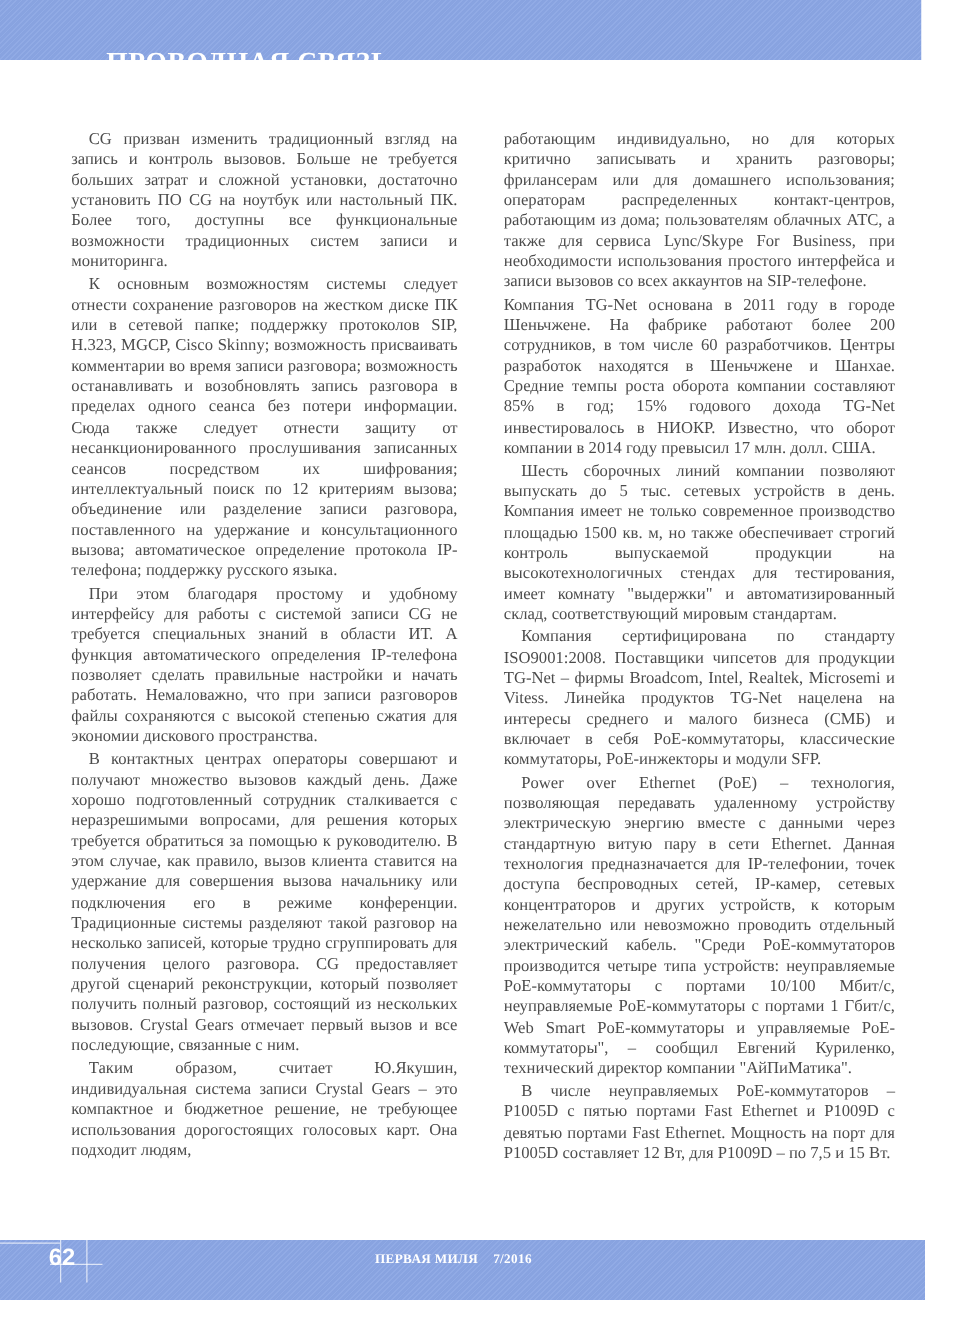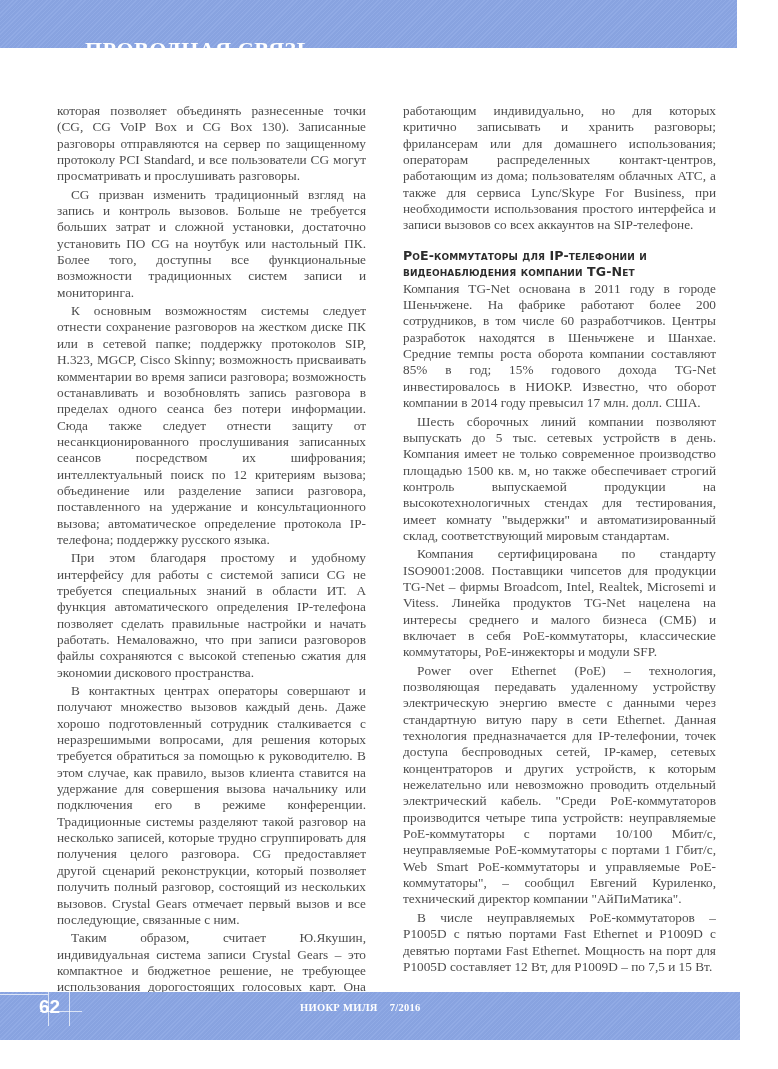--- a/index.html
+++ b/index.html
@@ -117,39 +117,37 @@
       margin-left: 12px;
     }
   </style>
 </head>
 <body>
 
 <div class="header-band"></div>
 <h1 class="section-title">ПРОВОДНАЯ СВЯЗЬ</h1>
 
 <div class="column col-left">
-  <p class="no-indent">которая позволяет объединять разнесенные точки (CG, CG VoIP Box и CG Box 130). Записанные разговоры отправляются на сервер по защищенному протоколу PCI Standard, и все пользователи CG могут просматривать и прослушивать разговоры.</p>
   <p>CG призван изменить традиционный взгляд на запись и контроль вызовов. Больше не требуется больших затрат и сложной установки, достаточно установить ПО CG на ноутбук или настольный ПК. Более того, доступны все функциональные возможности традиционных систем записи и мониторинга.</p>
   <p>К основным возможностям системы следует отнести сохранение разговоров на жестком диске ПК или в сетевой папке; поддержку протоколов SIP, H.323, MGCP, Cisco Skinny; возможность присваивать комментарии во время записи разговора; возможность останавливать и возобновлять запись разговора в пределах одного сеанса без потери информации. Сюда также следует отнести защиту от несанкционированного прослушивания записанных сеансов посредством их шифрования; интеллектуальный поиск по 12 критериям вызова; объединение или разделение записи разговора, поставленного на удержание и консультационного вызова; автоматическое определение протокола IP-телефона; поддержку русского языка.</p>
   <p>При этом благодаря простому и удобному интерфейсу для работы с системой записи CG не требуется специальных знаний в области ИТ. А функция автоматического определения IP-телефона позволяет сделать правильные настройки и начать работать. Немаловажно, что при записи разговоров файлы сохраняются с высокой степенью сжатия для экономии дискового пространства.</p>
   <p>В контактных центрах операторы совершают и получают множество вызовов каждый день. Даже хорошо подготовленный сотрудник сталкивается с неразрешимыми вопросами, для решения которых требуется обратиться за помощью к руководителю. В этом случае, как правило, вызов клиента ставится на удержание для совершения вызова начальнику или подключения его в режиме конференции. Традиционные системы разделяют такой разговор на несколько записей, которые трудно сгруппировать для получения целого разговора. CG предоставляет другой сценарий реконструкции, который позволяет получить полный разговор, состоящий из нескольких вызовов. Crystal Gears отмечает первый вызов и все последующие, связанные с ним.</p>
   <p>Таким образом, считает Ю.Якушин, индивидуальная система записи Crystal Gears – это компактное и бюджетное решение, не требующее использования дорогостоящих голосовых карт. Она подходит людям,</p>
 </div>
 
 <div class="column col-right">
   <p class="no-indent">работающим индивидуально, но для которых критично записывать и хранить разговоры; фрилансерам или для домашнего использования; операторам распределенных контакт-центров, работающим из дома; пользователям облачных АТС, а также для сервиса Lync/Skype For Business, при необходимости использования простого интерфейса и записи вызовов со всех аккаунтов на SIP-телефоне.</p>
-  <h2 class="subheading">PoE-коммутаторы для IP-телефонии и видеонаблюдения компании TG-Net</h2>
   <p class="no-indent">Компания TG-Net основана в 2011 году в городе Шеньчжене. На фабрике работают более 200 сотрудников, в том числе 60 разработчиков. Центры разработок находятся в Шеньчжене и Шанхае. Средние темпы роста оборота компании составляют 85% в год; 15% годового дохода TG-Net инвестировалось в НИОКР. Известно, что оборот компании в 2014 году превысил 17 млн. долл. США.</p>
   <p>Шесть сборочных линий компании позволяют выпускать до 5 тыс. сетевых устройств в день. Компания имеет не только современное производство площадью 1500 кв. м, но также обеспечивает строгий контроль выпускаемой продукции на высокотехнологичных стендах для тестирования, имеет комнату "выдержки" и автоматизированный склад, соответствующий мировым стандартам.</p>
   <p>Компания сертифицирована по стандарту ISO9001:2008. Поставщики чипсетов для продукции TG-Net – фирмы Broadcom, Intel, Realtek, Microsemi и Vitess. Линейка продуктов TG-Net нацелена на интересы среднего и малого бизнеса (СМБ) и включает в себя PoE-коммутаторы, классические коммутаторы, PoE-инжекторы и модули SFP.</p>
   <p>Power over Ethernet (PoE) – технология, позволяющая передавать удаленному устройству электрическую энергию вместе с данными через стандартную витую пару в сети Ethernet. Данная технология предназначается для IP-телефонии, точек доступа беспроводных сетей, IP-камер, сетевых концентраторов и других устройств, к которым нежелательно или невозможно проводить отдельный электрический кабель. "Среди PoE-коммутаторов производится четыре типа устройств: неуправляемые PoE-коммутаторы с портами 10/100 Мбит/с, неуправляемые PoE-коммутаторы с портами 1 Гбит/с, Web Smart PoE-коммутаторы и управляемые PoE-коммутаторы", – сообщил Евгений Куриленко, технический директор компании "АйПиМатика".</p>
   <p>В числе неуправляемых PoE-коммутаторов – P1005D с пятью портами Fast Ethernet и P1009D с девятью портами Fast Ethernet. Мощность на порт для P1005D составляет 12 Вт, для P1009D – по 7,5 и 15 Вт.</p>
 </div>
 
 <div class="footer-band"></div>
 <div class="crop-h" style="left:0; top:994px; width:48px;"></div>
 <div class="crop-v" style="left:48px; top:992px; height:34px;"></div>
 <div class="crop-h" style="left:40px; top:1011px; width:42px;"></div>
 <div class="crop-v" style="left:69px; top:992px; height:34px;"></div>
 <div class="page-number">62</div>
 <div class="footer-text">
-  <span>НИОКР МИЛЯ</span><span class="issue">7/2016</span>
+  <span>ПЕРВАЯ МИЛЯ</span><span class="issue">7/2016</span>
 </div>
 
 </body></html>

